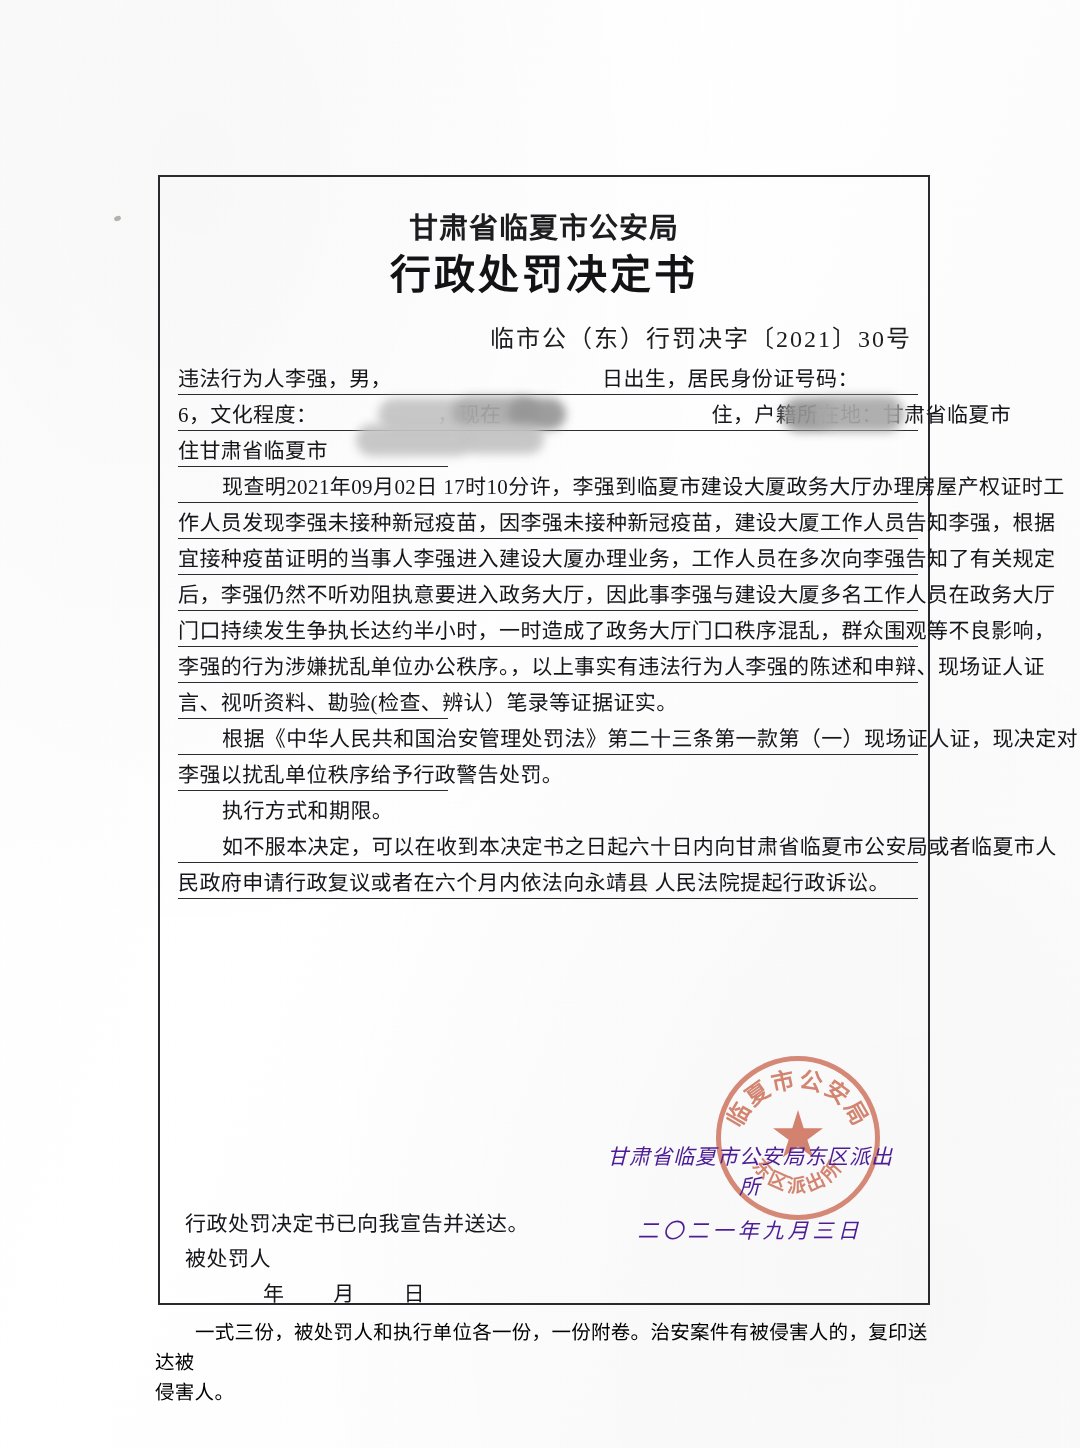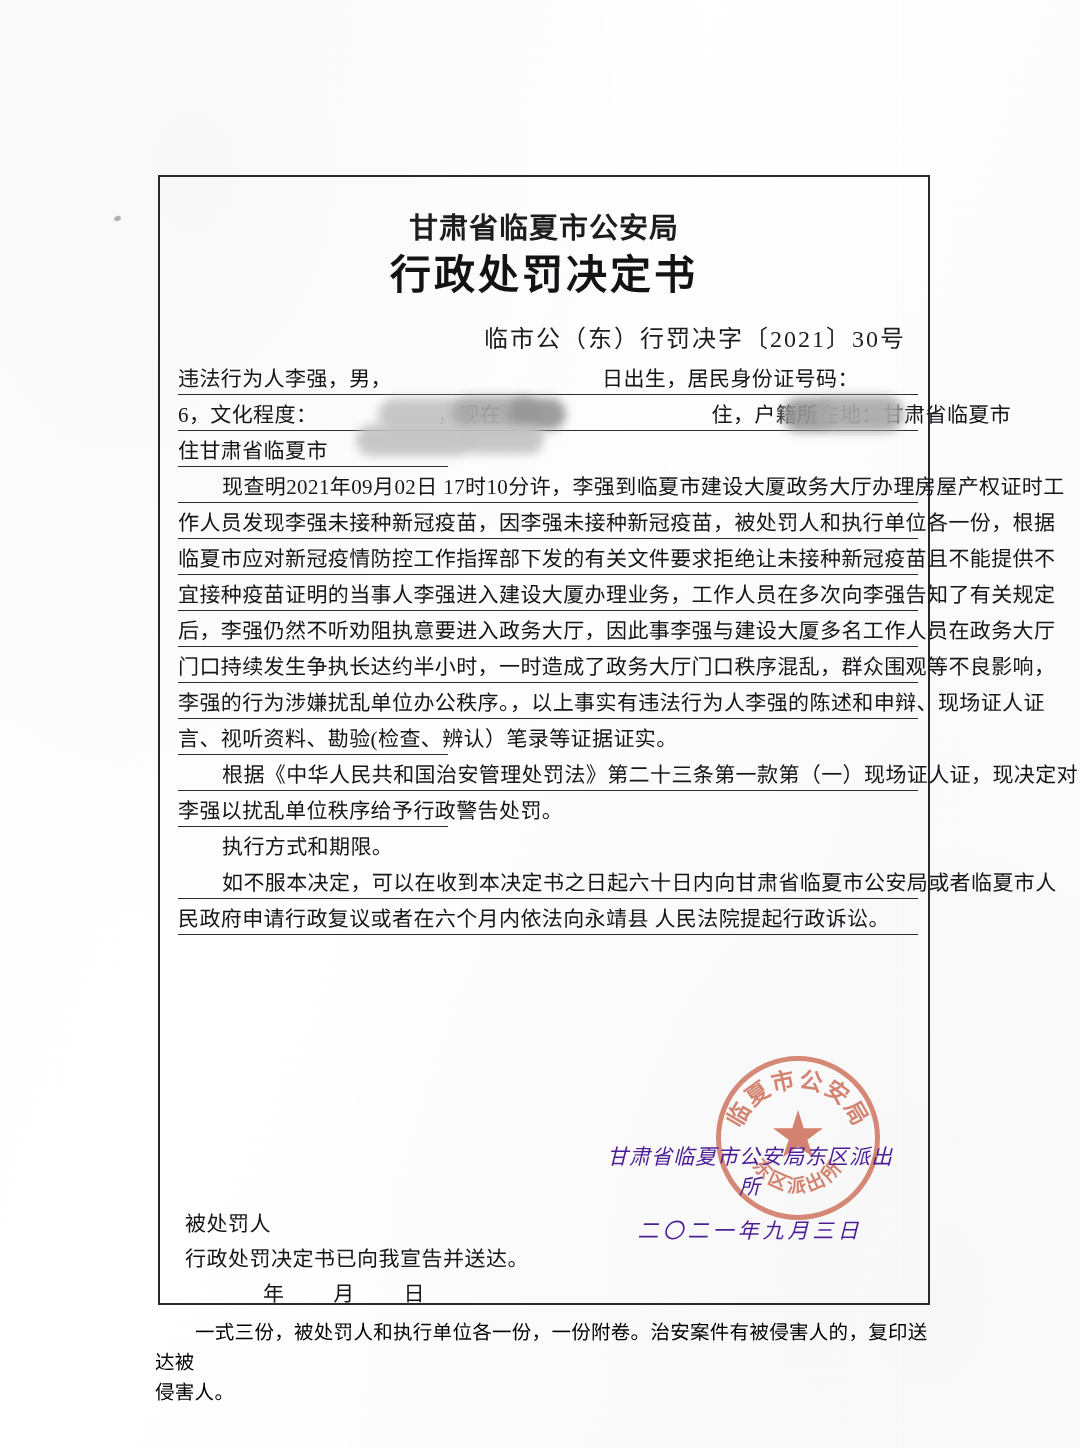--- a/index.html
+++ b/index.html
@@ -79,21 +79,21 @@
     font-weight: bold;
     font-size: 41px;
     letter-spacing: 3px;
     color: #131316;
     margin-top: 7px;
     line-height: 1.15;
   }
   #doc-number {
     margin-top: 20px;
     text-align: right;
-    padding-right: 24px;
+    padding-right: 18px;
     font-size: 24px;
     letter-spacing: 2px;
     color: #1d1d20;
   }
 
   
   #body-area {
     position: absolute;
     left: 178px;
     top: 362px;
@@ -250,22 +250,21 @@
 
   <div class="ruled-line underlined">
     <span>6，文化程度：</span><span class="gap-m"></span><span>，现在</span><span class="gap-l"></span><span>住，户籍所在地：甘肃省临夏市</span><span class="gap-m"></span>
   </div>
 
   <div class="ruled-line ul-partial-left underlined">
     <span>住甘肃省临夏市</span>
   </div>
 
   <div class="ruled-line underlined"><span class="indent"></span><span>现查明2021年09月02日  17时10分许，李强到临夏市建设大厦政务大厅办理房屋产权证时工</span></div>
-  <div class="ruled-line underlined"><span>作人员发现李强未接种新冠疫苗，因李强未接种新冠疫苗，被处罚人和执行单位各一份，根据</span></div>
-  <div class="ruled-line underlined"><span>临夏市应对新冠疫情防控工作指挥部下发的有关文件要求拒绝让未接种新冠疫苗且不能提供不</span></div>
+  <div class="ruled-line underlined"><span>作人员发现李强未接种新冠疫苗，因李强未接种新冠疫苗，建设大厦工作人员告知李强，根据</span></div>
   <div class="ruled-line underlined"><span>宜接种疫苗证明的当事人李强进入建设大厦办理业务，工作人员在多次向李强告知了有关规定</span></div>
   <div class="ruled-line underlined"><span>后，李强仍然不听劝阻执意要进入政务大厅，因此事李强与建设大厦多名工作人员在政务大厅</span></div>
   <div class="ruled-line underlined"><span>门口持续发生争执长达约半小时，一时造成了政务大厅门口秩序混乱，群众围观等不良影响，</span></div>
   <div class="ruled-line underlined"><span>李强的行为涉嫌扰乱单位办公秩序。，以上事实有违法行为人李强的陈述和申辩、现场证人证</span></div>
   <div class="ruled-line underlined ul-partial-left"><span>言、视听资料、勘验(检查、辨认）笔录等证据证实。</span></div>
 
   <div class="ruled-line underlined"><span class="indent"></span><span>根据《中华人民共和国治安管理处罚法》第二十三条第一款第（一）现场证人证，现决定对</span></div>
   <div class="ruled-line underlined ul-partial-left"><span>李强以扰乱单位秩序给予行政警告处罚。</span></div>
 
   <div class="plain-line"><span class="indent"></span><span>执行方式和期限。</span></div>
@@ -298,21 +297,21 @@
     <text><textPath href="#arcBotPath" startOffset="50%" text-anchor="middle" id="sealBotText">东区派出所</textPath></text>
   </svg>
 </div>
 
 <div id="signature-block">
   <div class="sig-authority">甘肃省临夏市公安局东区派出所</div>
   <div class="sig-date">二〇二一年九月三日</div>
 </div>
 
 <div id="ack-block">
+  <div class="ack-line">行政处罚决定书已向我宣告并送达。</div>
   <div class="ack-line">被处罚人</div>
-  <div class="ack-line">行政处罚决定书已向我宣告并送达。</div>
   <div class="ack-line ymd">年  月  日</div>
 </div>
 
 <div id="footer-note">
   <span class="fn-indent"></span><span>一式三份，被处罚人和执行单位各一份，一份附卷。治安案件有被侵害人的，复印送达被</span><br>
   <span>侵害人。</span>
 </div>
 
 </body></html>

